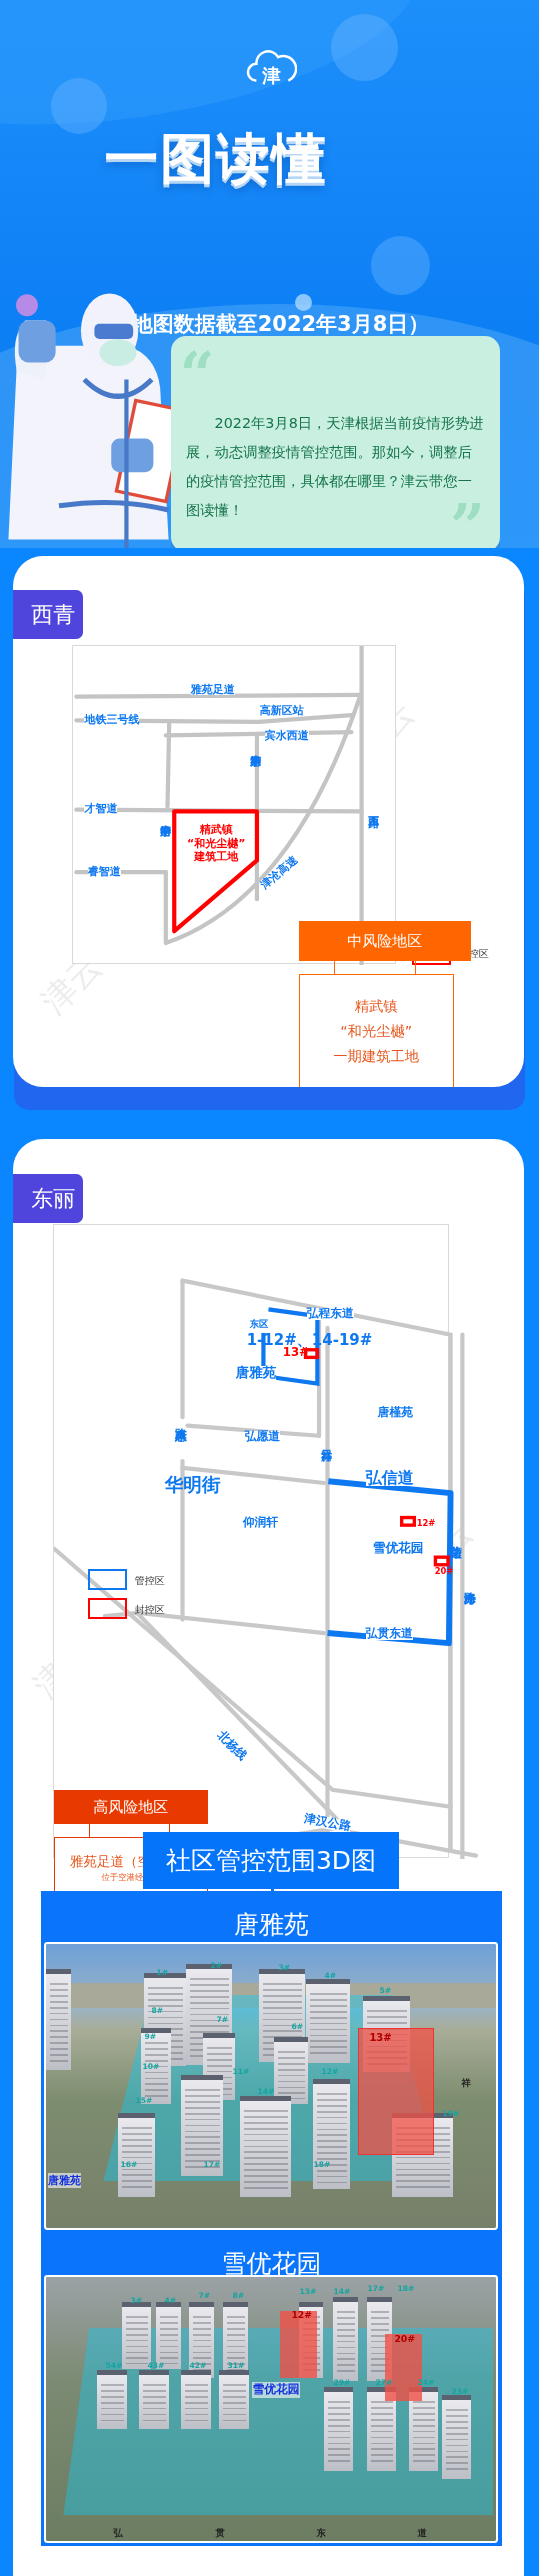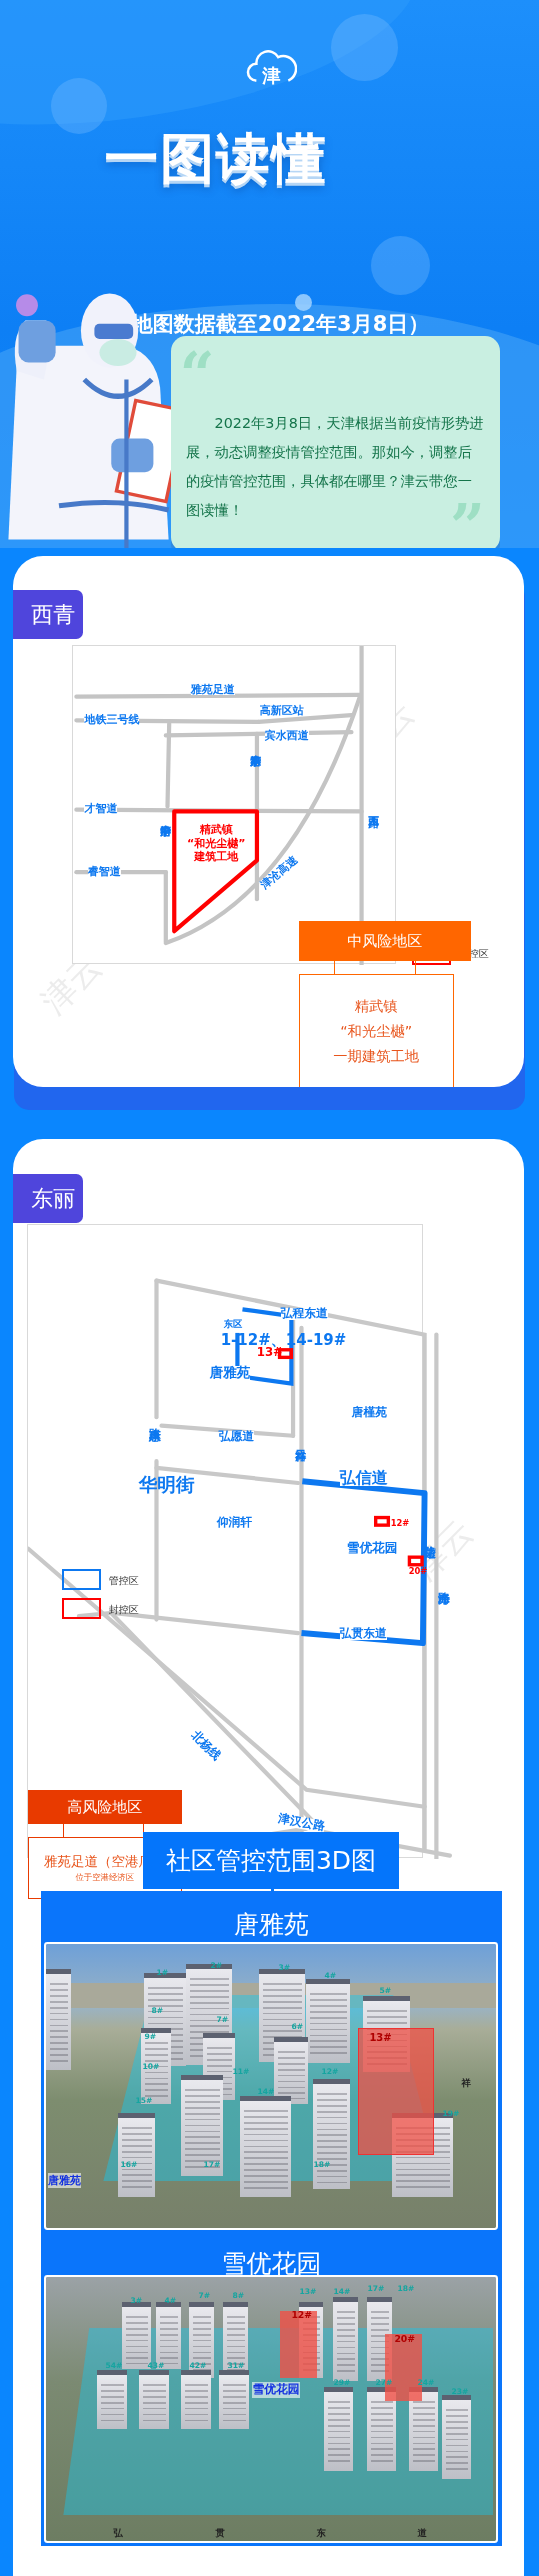--- a/index.html
+++ b/index.html
@@ -144,21 +144,21 @@
 </div>
 
 <div class="card" style="left:12.7px;top:1139px;width:511px;height:1437px;border-radius:30px 30px 0 0;">
   <div class="wm" style="left:396px;top:388px;">津云</div>
   <div class="wm" style="left:270px;top:506px;">津云</div>
   <div class="wm" style="left:143px;top:641px;">津云</div>
   <div class="wm" style="left:17px;top:506px;">津云</div>
 
   <div class="dist-tag" style="top:35px;">东丽区</div>
 
-  <div class="map-frame" style="left:14px;top:85px;width:396px;height:634px;">
+  <div class="map-frame" style="left:40px;top:85px;width:396px;height:634px;">
     <svg width="461" height="634" style="position:absolute;left:0;top:0;" viewBox="0 0 546 752">
       <g stroke="#c8c8c8" stroke-width="5" fill="none" stroke-linecap="round">
         <polyline points="152,66 152,228"></polyline>
         <polyline points="152,66 470,130 470,740"></polyline>
         <polyline points="158,238 314,250"></polyline>
         <polyline points="314,110 314,250"></polyline>
         <line x1="324" y1="122" x2="324" y2="740"></line>
         <polyline points="484,130 484,752"></polyline>
         <polyline points="152,280 152,468"></polyline>
         <polyline points="152,288 320,306"></polyline>

